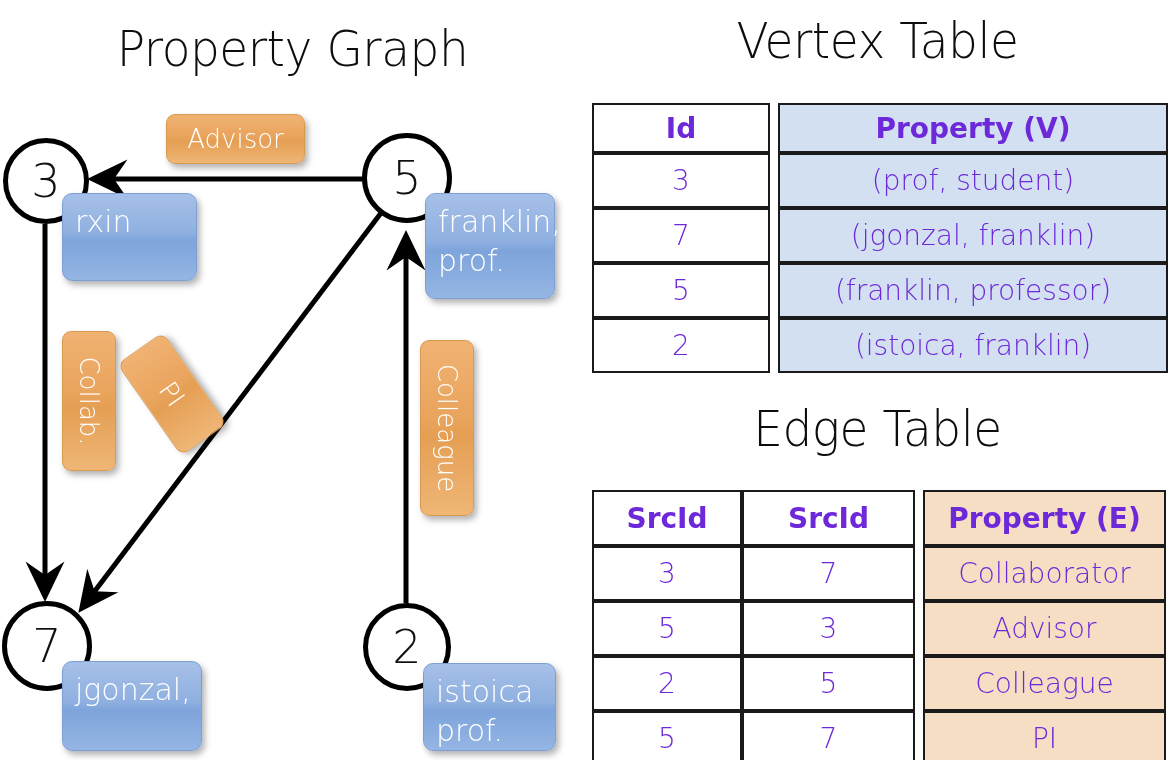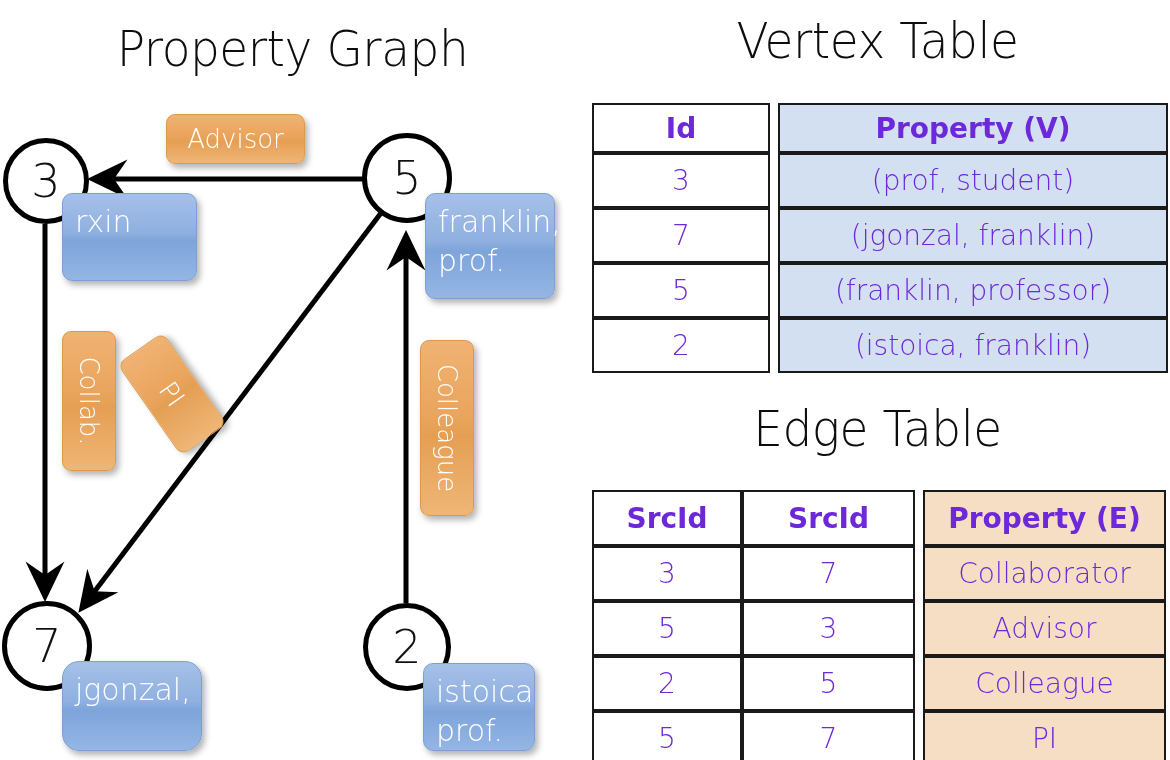--- a/index.html
+++ b/index.html
@@ -180,28 +180,28 @@
     <span>5</span>
   </div>
   <div class="prop-box" style="left:425px; top:185px; width:130px; height:106px;">
     <div>franklin,</div>
     <div>prof.</div>
   </div>
 
   <div class="node-circle" style="left:2px; top:593px; width:90px; height:90px;">
     <span>7</span>
   </div>
-  <div class="prop-box" style="left:62px; top:653px; width:140px; height:90px;border-radius:17px;">
+  <div class="prop-box" style="left:62px; top:653px; width:140px; height:90px;">
     <div>jgonzal,</div>
   </div>
 
   <div class="node-circle" style="left:363px; top:595px; width:88px; height:88px;">
     <span>2</span>
   </div>
-  <div class="prop-box" style="left:423px; top:655px; width:112px; height:88px;">
+  <div class="prop-box" style="left:423px; top:655px; width:133px; height:88px;">
     <div>istoica</div>
     <div>prof.</div>
   </div>
 
   <div class="edge-label" style="left:166px; top:106px; width:139px; height:50px;">
     <span>Advisor</span>
   </div>
 
   <div class="edge-label vertical" style="left:62px; top:323px; width:54px; height:140px;">
     <span>Collab.</span>

